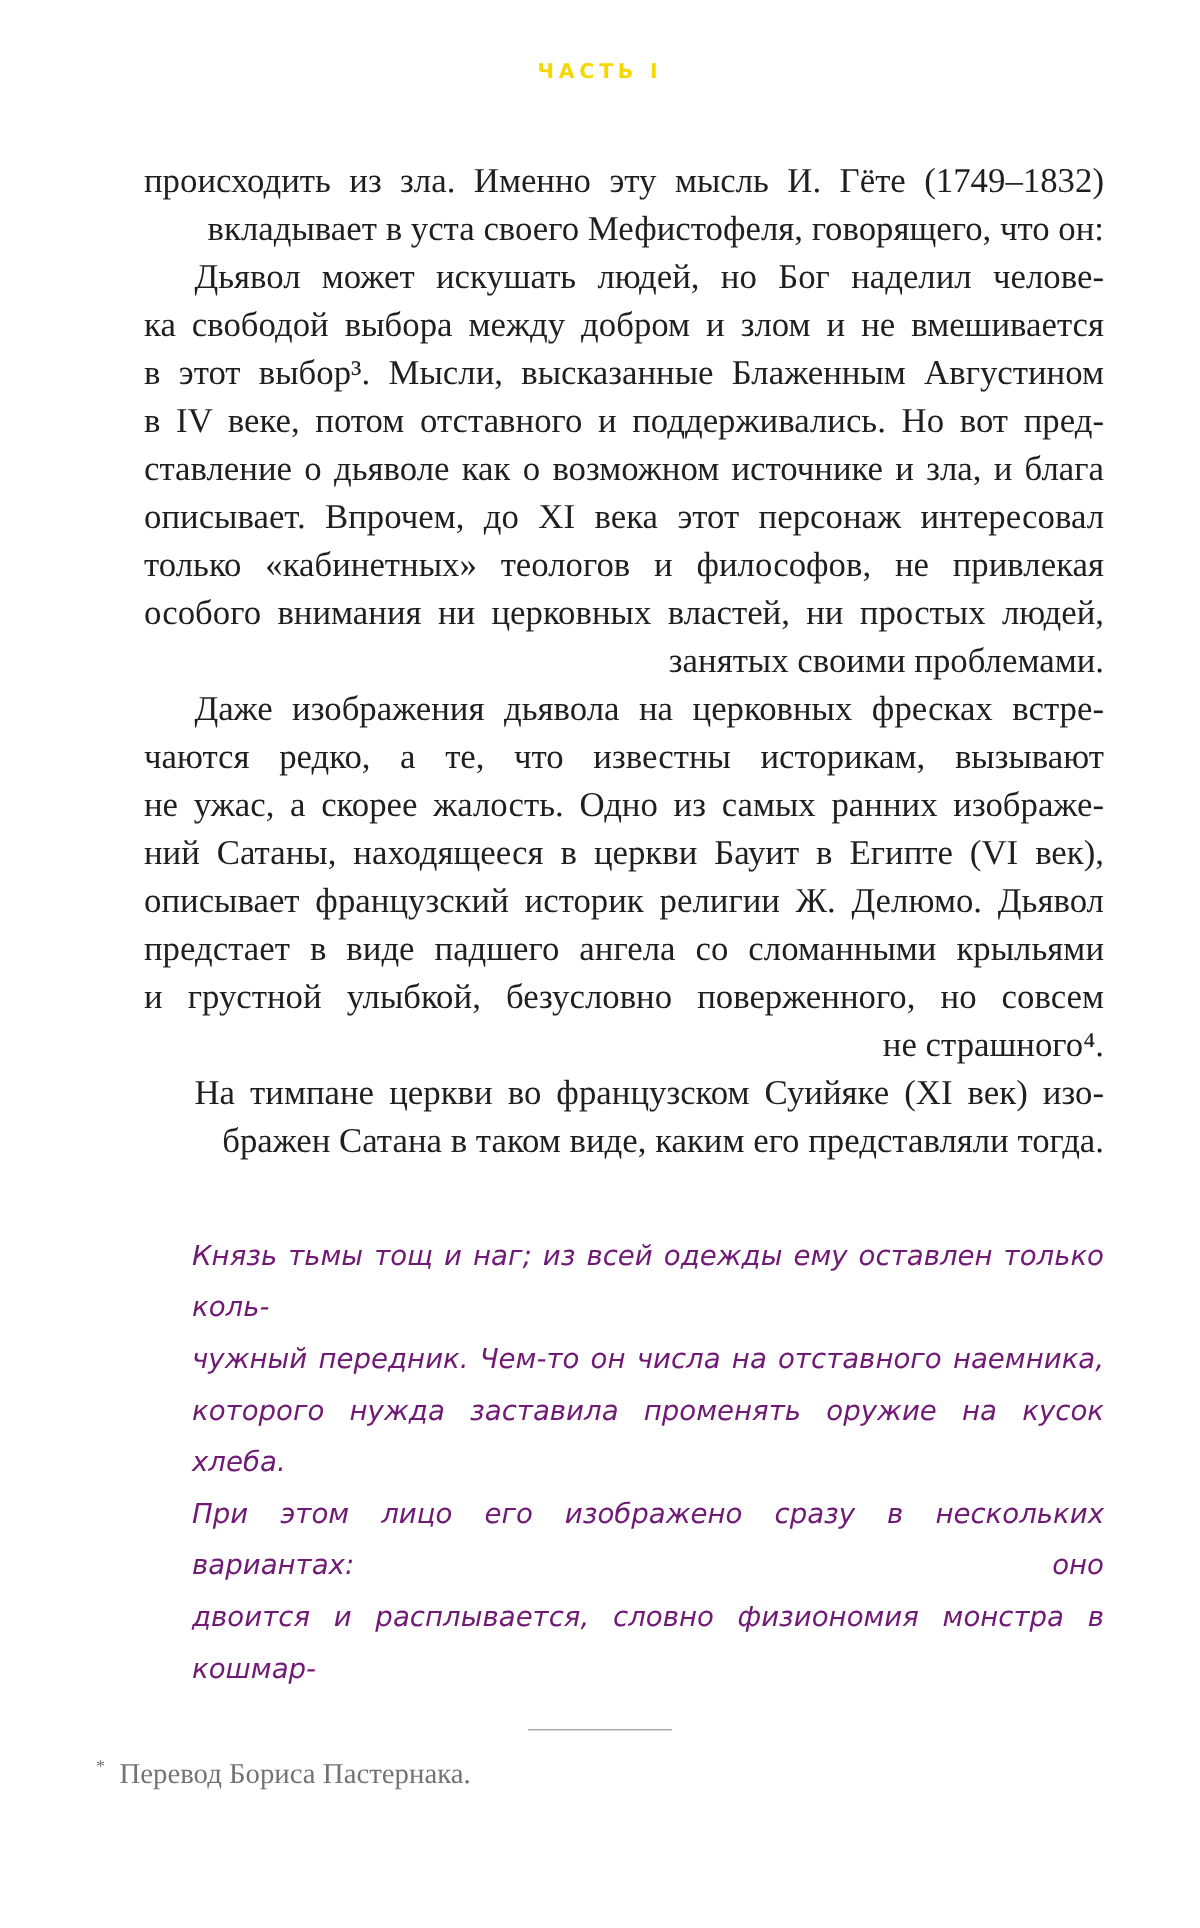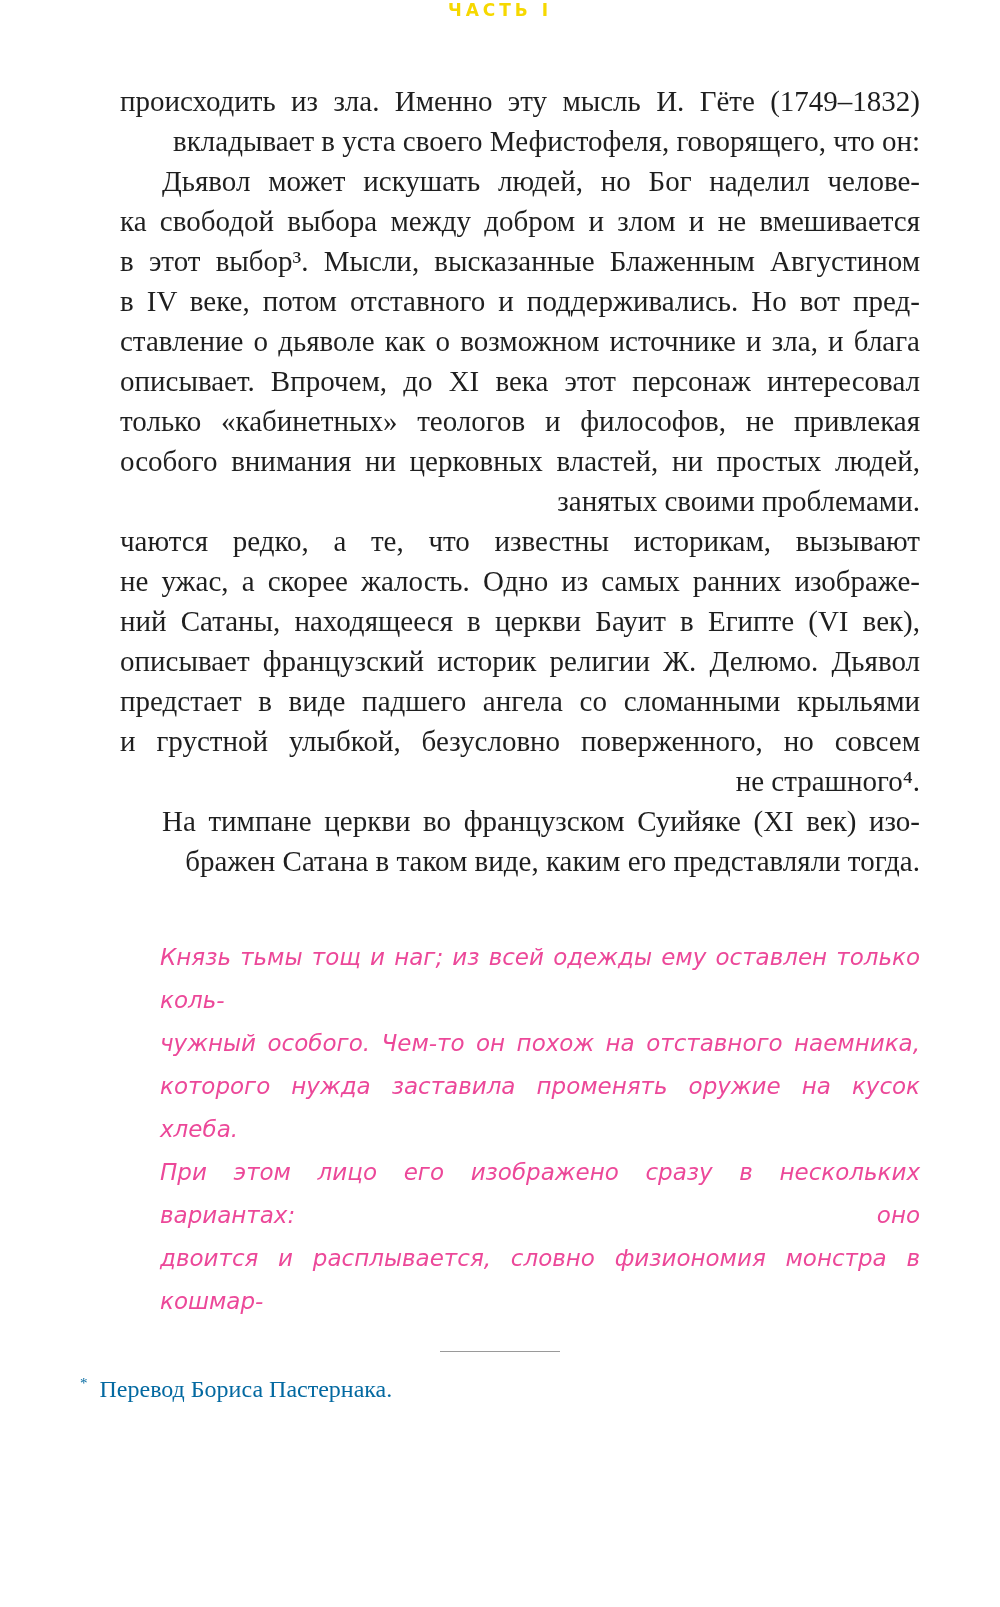--- a/index.html
+++ b/index.html
@@ -11,20 +11,21 @@
     position: relative;
     width: 1000px;
     height: 1607px;
     margin: 0 auto;
     background: #ffffff;
     overflow: hidden;
     font-family: "Liberation Serif", serif;
     color: #1f1f1f;
   }
   .running-head {
+    padding-top: 50px;
     text-align: center;
     font-family: "DejaVu Sans", sans-serif;
     font-size: 17px;
     font-weight: 600;
     letter-spacing: 4px;
     color: #f6d800;
   }
   .text-column {
     width: 840px;
     margin: 61px auto 0 auto;
@@ -50,34 +51,34 @@
     line-height: 44px;
     color: #2b2b2b;
   }
   .blockquote {
     margin: 55px 0 0 40px;
     width: 800px;
     font-family: "DejaVu Sans", sans-serif;
     font-style: italic;
     font-size: 23px;
     line-height: 43px;
-    color: #ec4899;
+    color: #701a75;
   }
   .footnote-rule {
     margin-top: 28px;
     width: 120px;
     height: 0;
     border: none;
     border-top: 1px solid #9a9a9a;
   }
   .footnote {
     margin-top: 10px;
     font-size: 24px;
     line-height: 32px;
-    color: #0369a1;
+    color: #737373;
   }
   .footnote .marker {
     display: inline-block;
     vertical-align: super;
     font-size: 15px;
     margin-right: 12px;
   }
 </style>
 </head>
 <body>
@@ -97,35 +98,36 @@
         <div class="ln just">ка свободой выбора между добром и злом и не вмешивается</div>
         <div class="ln just">в этот выбор³. Мысли, высказанные Блаженным Августином</div>
         <div class="ln just">в IV веке, потом отставного и поддерживались. Но вот пред-</div>
         <div class="ln just">ставление о дьяволе как о возможном источнике и зла, и блага</div>
         <div class="ln just">описывает. Впрочем, до XI века этот персонаж интересовал</div>
         <div class="ln just">только «кабинетных» теологов и философов, не привлекая</div>
         <div class="ln just">особого внимания ни церковных властей, ни простых людей,</div>
         <div class="ln last">занятых своими проблемами.</div>
       </div>
       <div class="para ">
+        <div class="ln just ind">Даже изображения дьявола на церковных фресках встре-</div>
         <div class="ln just">чаются редко, а те, что известны историкам, вызывают</div>
         <div class="ln just">не ужас, а скорее жалость. Одно из самых ранних изображе-</div>
         <div class="ln just">ний Сатаны, находящееся в церкви Бауит в Египте (VI век),</div>
         <div class="ln just">описывает французский историк религии Ж. Делюмо. Дьявол</div>
         <div class="ln just">предстает в виде падшего ангела со сломанными крыльями</div>
         <div class="ln just">и грустной улыбкой, безусловно поверженного, но совсем</div>
         <div class="ln last">не страшного⁴.</div>
       </div>
       <div class="para ">
         <div class="ln just ind">На тимпане церкви во французском Суийяке (XI век) изо-</div>
         <div class="ln last">бражен Сатана в таком виде, каким его представляли тогда.</div>
       </div>
       <div class="para blockquote">
         <div class="ln just">Князь тьмы тощ и наг; из всей одежды ему оставлен только коль-</div>
-        <div class="ln just">чужный особого. Чем-то он похож на отставного наемника,</div>
+        <div class="ln just">чужный передник. Чем-то он числа на отставного наемника,</div>
         <div class="ln just">которого нужда заставила променять оружие на кусок хлеба.</div>
         <div class="ln just">При этом лицо его изображено сразу в нескольких вариантах: оно</div>
         <div class="ln just">двоится и расплывается, словно физиономия монстра в кошмар-</div>
       </div>
     </div>
 
   <div class="text-column" style="margin-top:0;">
     <hr class="footnote-rule">
     <div class="footnote">
       <span class="marker">*</span><span>Перевод Бориса Пастернака.</span>

